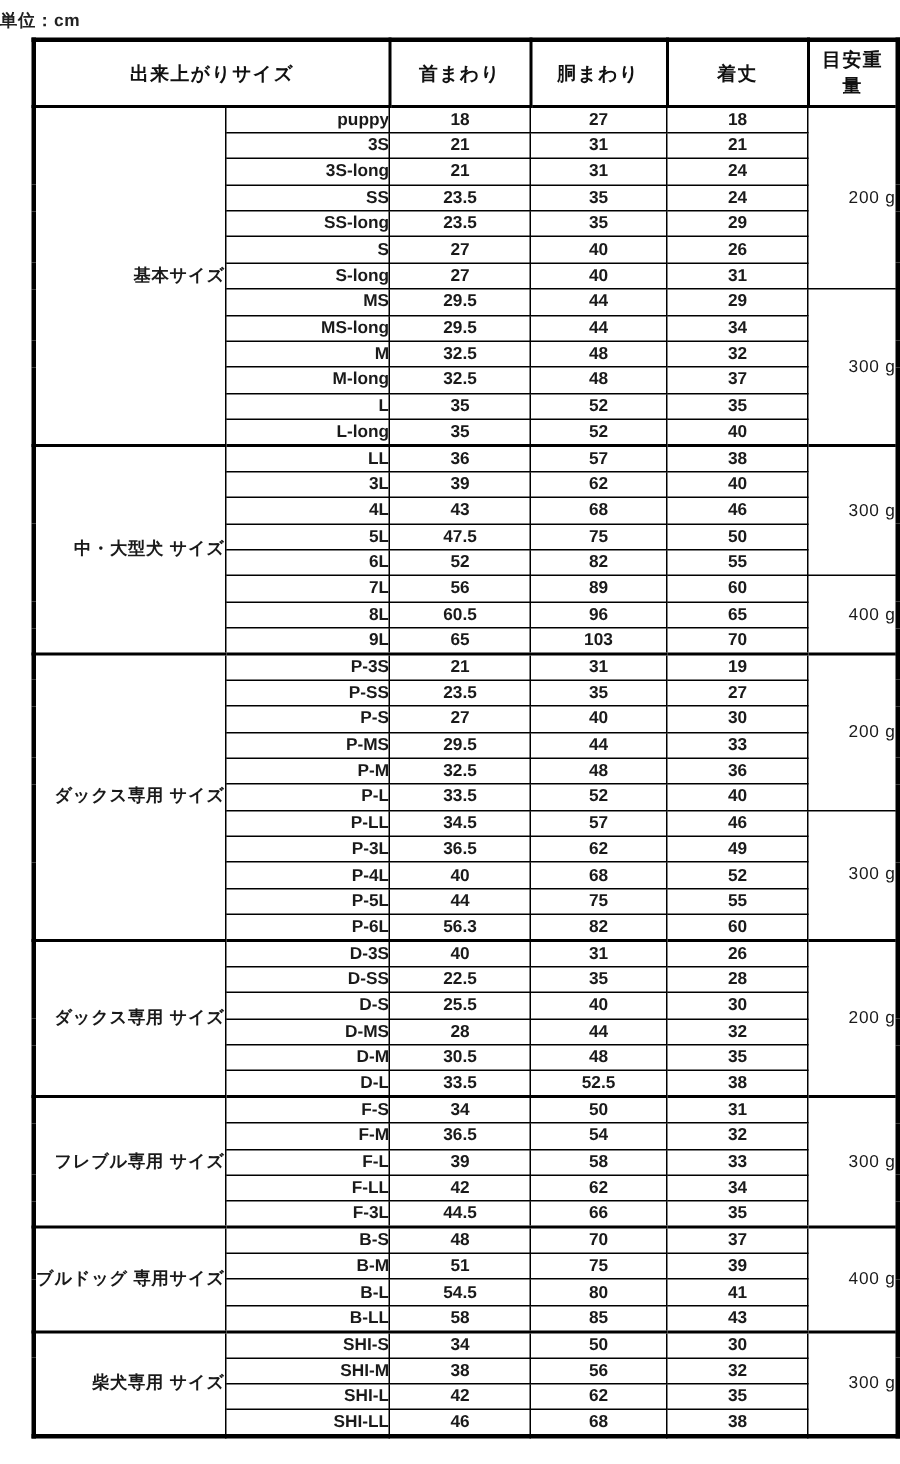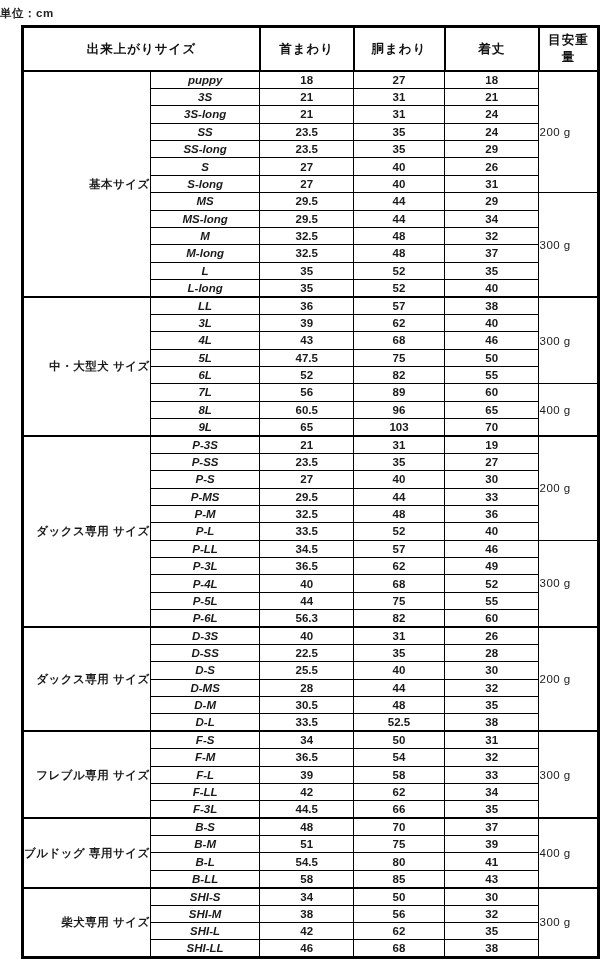--- a/index.html
+++ b/index.html
@@ -24,25 +24,25 @@
   }
   .size-table td{
     border:1px solid #000;padding:0;font-size:11.5px;color:#1a1a1a;
     vertical-align:middle;overflow:hidden;white-space:nowrap;
   }
   .size-table tr.body-row{height:17.39px;}
   .c-group{
     text-align:right;font-weight:bold;font-size:12px;line-height:1.75;
     white-space:pre-line;border-right:1px solid #000;letter-spacing:.5px;
   }
-  .c-size{text-align:center;padding-left:4px;font-weight:bold;border-left:1px solid #000;font-style:italic;}
+  .c-size{text-align:right;padding-left:4px;font-weight:bold;border-left:1px solid #000;}
   .c-neck,.c-chest,.c-len{text-align:center;font-weight:bold;}
   .c-neck,.c-chest,.c-len{border-left:2px solid #000;}
   .c-weight{
-    text-align:left;color:#595959;font-weight:normal;font-size:11px;
+    text-align:right;color:#595959;font-weight:normal;font-size:11px;
     border-left:2.5px solid #000;letter-spacing:.5px;
   }
   tr.sec-start td{border-top:2.5px solid #000;}
 </style>
 </head>
 <body>
 
 <div class="unit-note">単位：cm</div>
 
 <table class="size-table" id="size-table">

